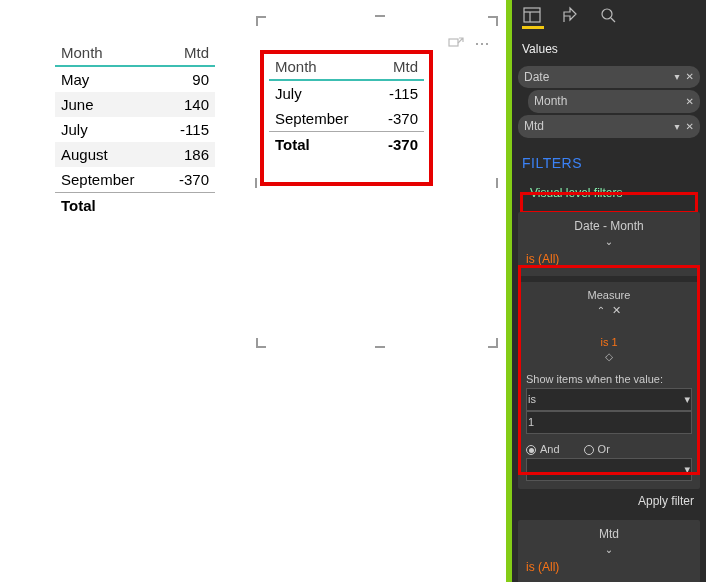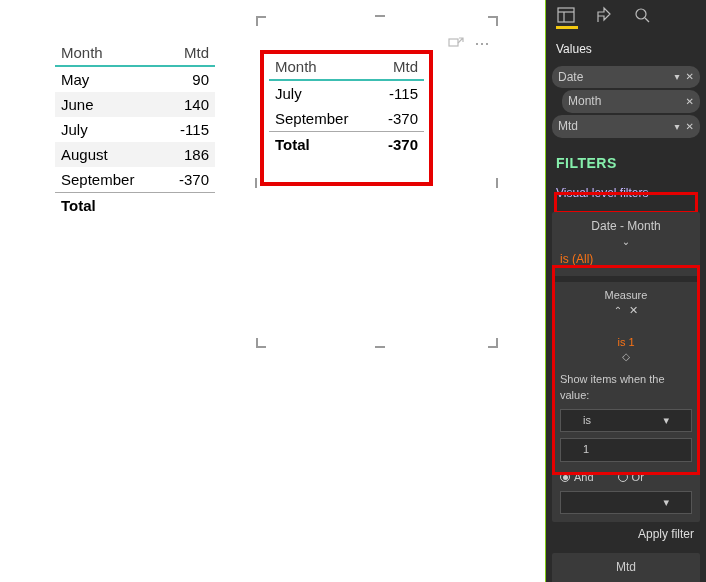--- a/index.html
+++ b/index.html
@@ -39,46 +39,46 @@
   .sel-mt { top:15px; left:375px; width:10px; height:2px; }
   .sel-mb { top:346px; left:375px; width:10px; height:2px; }
   .sel-ml { top:178px; left:255px; width:2px; height:10px; }
   .sel-mr { top:178px; left:496px; width:2px; height:10px; }
 
   .visual-header { position:absolute; top:36px; left:448px; display:flex; gap:10px; color:#898989; font-size:13px; }
   .vh-icon { width:16px; height:16px; display:flex; align-items:center; justify-content:center; }
 
   
   .pane {
-    width: 161px; background: #2b2b2b; color: #ccc;
+    width: 200px; background: #2b2b2b; color: #ccc;
     font-size: 12px; line-height: 1.4; height: 582px;
-    border-left: 1px solid #84cc16;
+    border-left: 6px solid #84cc16;
     overflow: hidden;
     position: relative;
   }
   .pane-tabs { display:flex; gap:18px; padding: 6px 10px 4px; }
   .pane-tabs svg { width:20px; height:18px; }
   .yellow-underline { position:absolute; top:26px; left:10px; width:22px; height:3px; background:#f2c811; }
   .sect-head { padding: 8px 10px 6px; color:#eee; font-size:12px; }
   .field-row { display:flex; align-items:center; background:#4a4a4a; padding:3px 6px; margin:2px 6px; border-radius:10px; justify-content:space-between; }
   .field-row .chev, .field-row .x { font-size:10px; color:#ccc; cursor:pointer; }
   .field-row .x { margin-left:6px; }
   .field-row .lbl { flex:1; }
   .field-sub { margin-left: 16px; }
-  .filters-head { font-weight:700; font-size:14px; padding:14px 10px 6px; color:#86efac; letter-spacing:0.5px; }
-  .vis-filt { padding:5px 10px; color:#c4b5fd; }
+  .filters-head { font-weight:400; font-size:14px; padding:14px 10px 6px; color:#3b82f6; letter-spacing:0.5px; }
+  .vis-filt { padding:5px 10px; color:#86efac;margin-left:8px; }
   .redbox-vf { position:absolute; top:192px; left:8px; right:8px; height:22px; border:3px solid #e60000; }
   .card { background:#3a3a3a; margin:6px 6px 0; padding:6px 8px 8px; border-radius:2px; position:relative; }
   .card .title-row { display:flex; justify-content:space-between; align-items:center;flex-direction:column; }
   .card .sub { color:#f97316; margin-top:2px; }
   .card .chev2 { font-size:10px; }
   .redbox-measure { position:absolute; top:265px; left:6px; right:6px; height:210px; border:3px solid #e60000; pointer-events:none; }
   .measure-body { font-size:11px; }
   .select-row, .input-row, .select-row2 {
-    background:#2a2a2a; border:1px solid #555; padding:3px 22px; margin-top:6px; display:flex; justify-content:space-between; align-items:center;
+    background:#2a2a2a; border:1px solid #555; padding:3px 1px; display:flex; justify-content:space-between; align-items:center;
   }
   .radio-row { display:flex; gap:24px; margin-top:8px; }
   .radio-row label { display:flex; align-items:center; gap:4px; }
   .radio { width:10px; height:10px; border-radius:50%; border:1px solid #ccc; display:inline-flex; align-items:center; justify-content:center; }
   .radio.checked::after { content:""; width:5px; height:5px; border-radius:50%; background:#ccc; }
   .apply { text-align:right; padding:4px 12px 4px; color:#ddd; }
   .eraser { font-size:10px; color:#bbb; }
   svg { fill: none; stroke: #bbb; stroke-width:1.2; }
 </style>
 </head>

